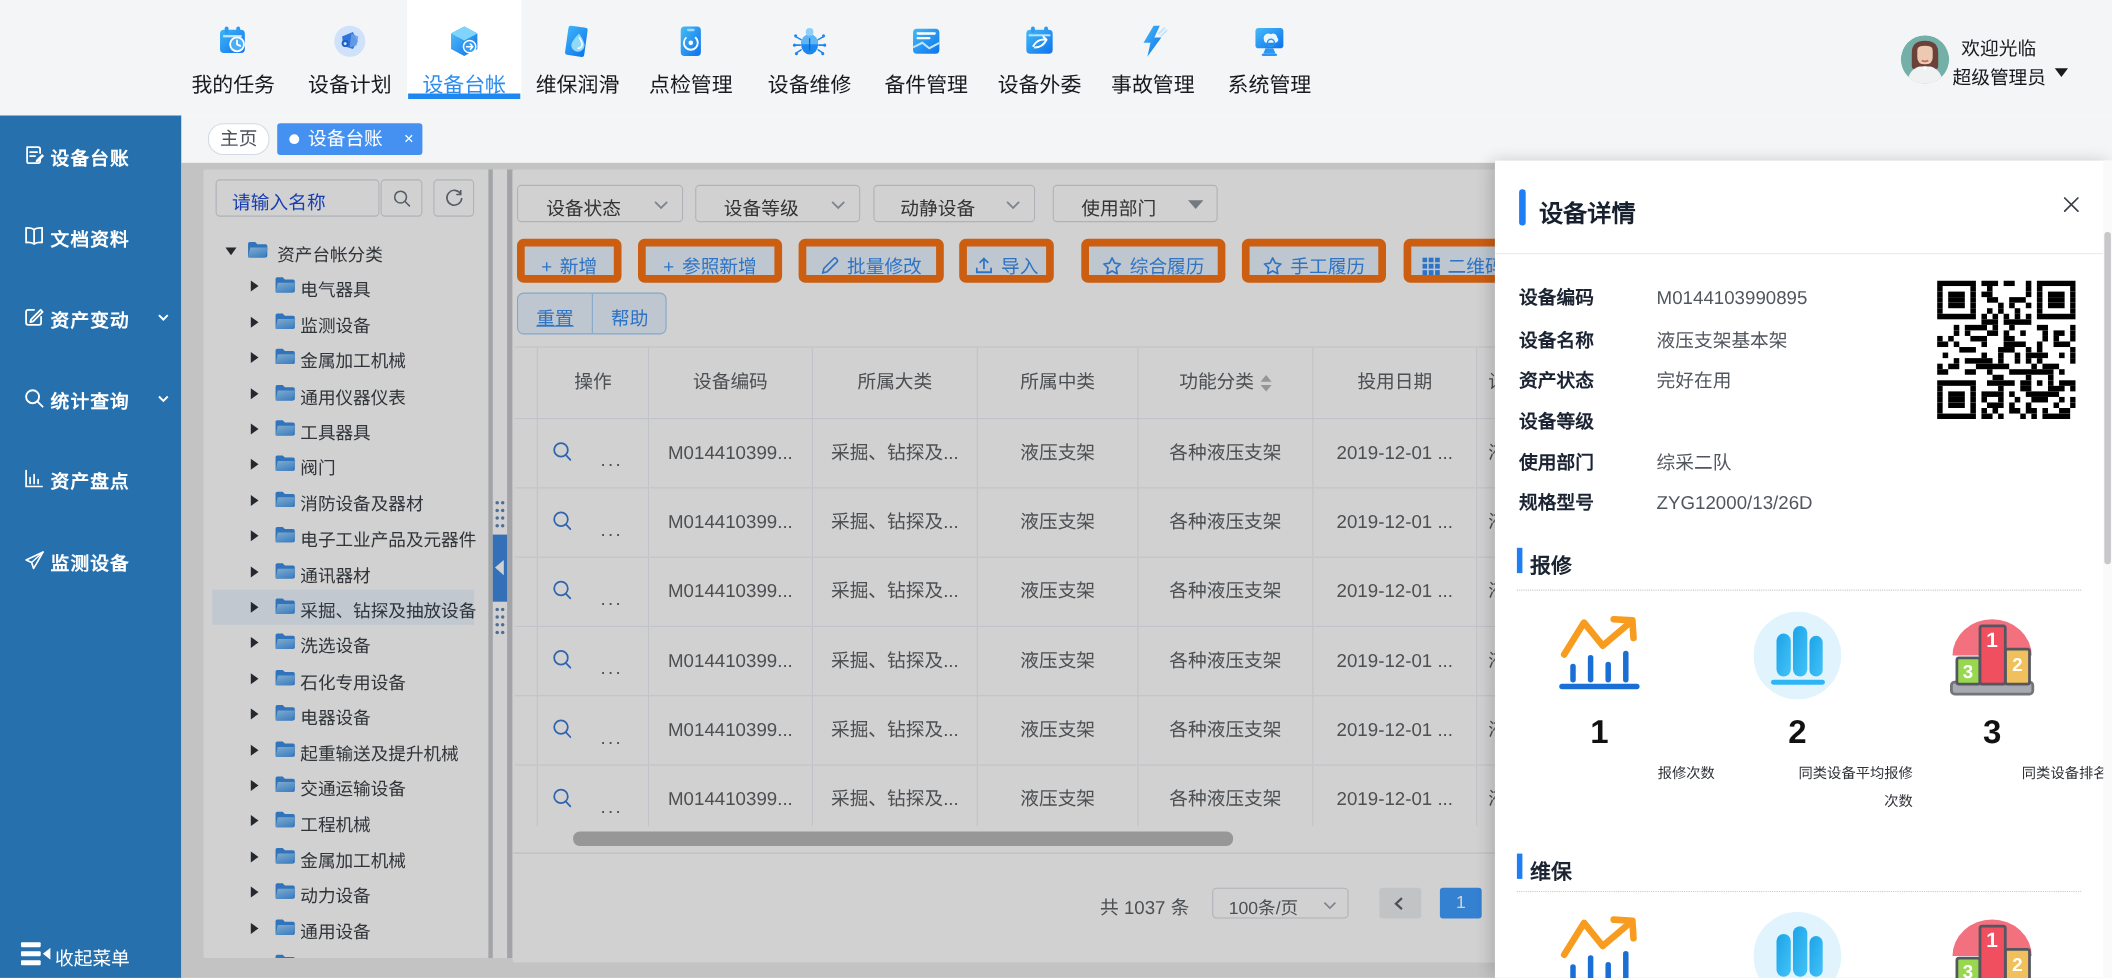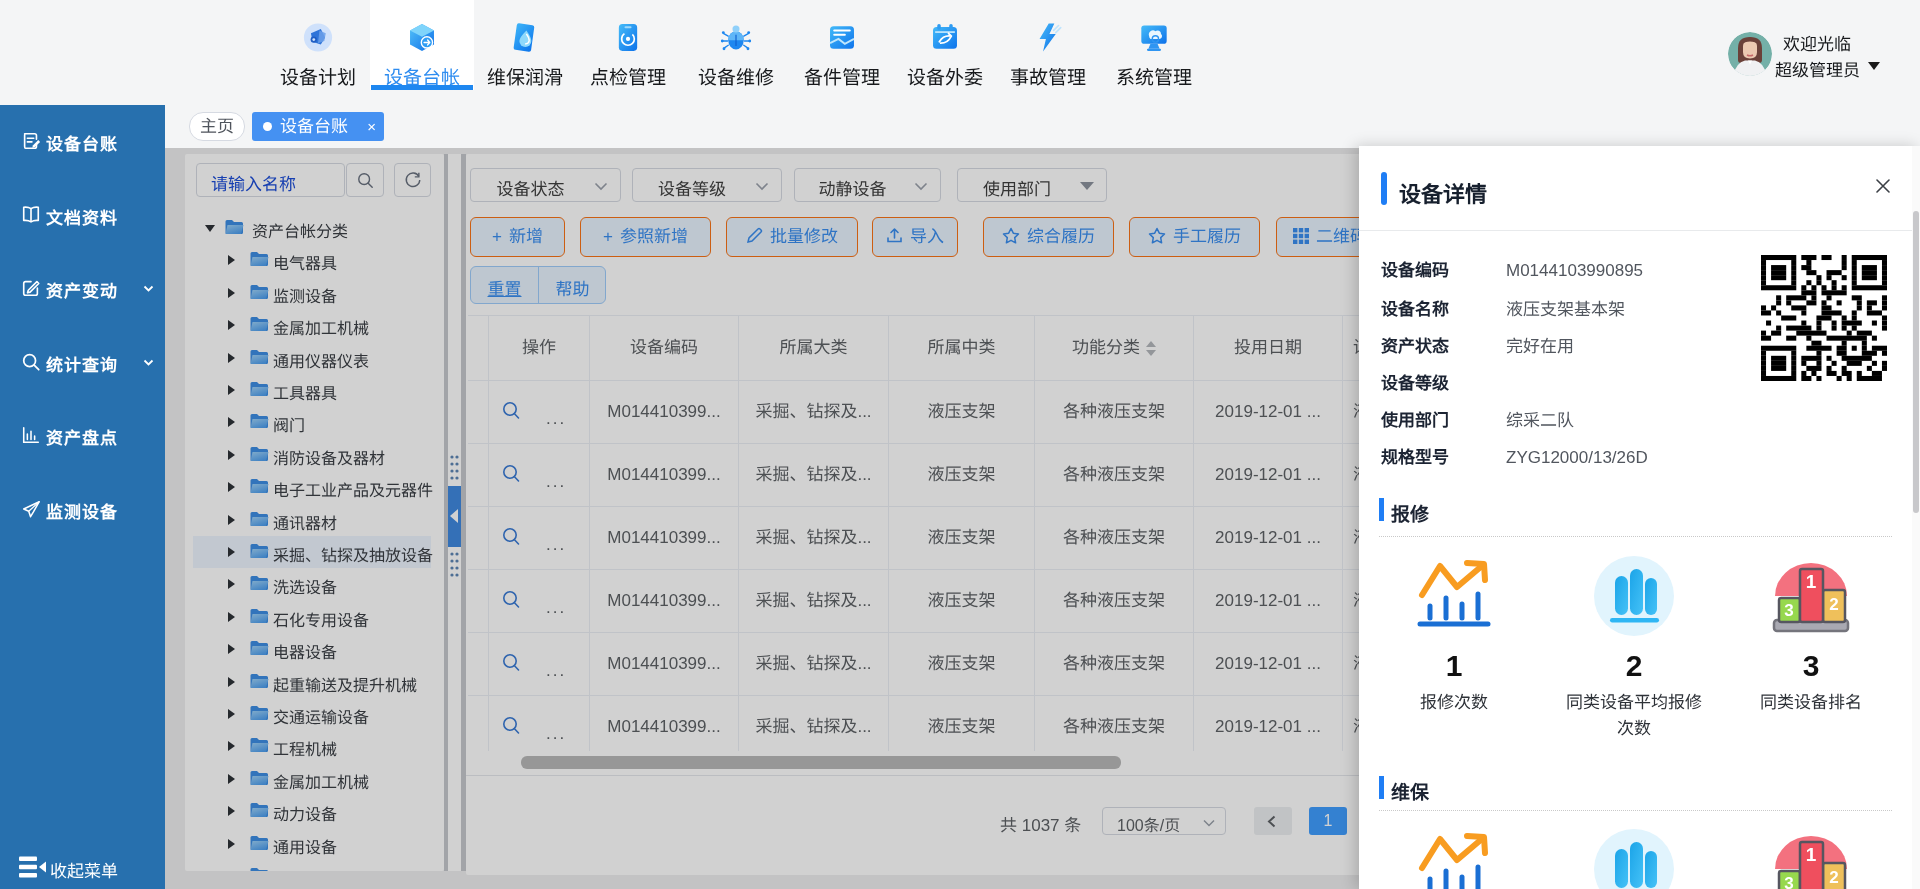--- a/index.html
+++ b/index.html
@@ -38,39 +38,56 @@
 #mask{position:absolute;left:0;top:0;width:1755px;height:741px;background:rgba(0,0,0,0.18);z-index:5;}
 
 .tsearch{position:absolute;top:9px;height:34px;border:1px solid #d6dae2;border-radius:4px;background:#fff;}
 .tree-row{position:absolute;left:8px;width:238px;height:32px;font-size:16px;color:#3c4046;}
 .tree-row .caret{position:absolute;top:10px;width:0;height:0;}
 .tree-row .folder{position:absolute;top:7px;width:19px;height:16px;}
 .tree-row .ttext{position:absolute;top:6px;white-space:nowrap;}
 
 .dd{position:absolute;top:14px;height:34px;border:1px solid #d6dae2;border-radius:4px;font-size:17px;color:#404040;}
 .dd .dtext{position:absolute;left:0;right:30px;top:6px;text-align:center;}
-.btn{position:absolute;top:63px;height:40px;border:1px solid #f97316;background:#e8f3fe;border-radius:6px;color:#3a8ef0;font-size:17px;text-align:center;}
+.btn{position:absolute;top:63px;height:40px;border:7px solid #f97316;background:#e8f3fe;border-radius:6px;color:#3a8ef0;font-size:17px;text-align:center;}
 .btn .bi{margin-right:7px;}
 
 .th,.td{position:absolute;border-right:1px solid #ebeef5;font-size:17px;color:#5e6266;text-align:center;}
 .th{font-weight:normal;}
 
 #drawer{position:absolute;left:1359px;top:146px;width:561px;height:743px;background:#fff;z-index:10;box-shadow:-4px 0 14px rgba(0,0,0,0.18);}
 .fieldrow{position:absolute;left:22px;font-size:17px;}
 .fieldrow .fl{display:inline-block;width:125px;font-weight:bold;color:#1c2433;}
 .fieldrow .fv{color:#51565e;}
 .sechead{position:absolute;left:20px;height:23px;}
 .sechead .bar{position:absolute;left:0;top:0;width:5px;height:23px;background:#1f7ef5;}
 .sechead .st{position:absolute;left:12px;top:1px;font-size:19px;font-weight:bold;color:#1c2433;white-space:nowrap;}
 .statnum{position:absolute;width:160px;text-align:center;font-size:30px;font-weight:bold;color:#111;}
-.statlab{position:absolute;width:210px;text-align:center;font-size:17px;color:#2e3238;line-height:26px;}
+.statlab{position:absolute;width:210px;text-align:right;font-size:13px;color:#2e3238;line-height:26px;}
 </style>
 </head>
 <body>
 <div id="header">
+  <div class="nav-item" style="left:160px">
+    <svg class="nicon" viewBox="0 0 44 44">
+        <defs>
+          <linearGradient id="g1" x1="0" y1="0" x2="1" y2="1">
+            <stop offset="0" stop-color="#3fb6f7"></stop>
+            <stop offset="1" stop-color="#0f74ee"></stop>
+          </linearGradient>
+        </defs>
+      <rect x="5" y="7" width="32" height="30" rx="5" fill="url(#g1)"></rect>
+      <rect x="11" y="3" width="5" height="9" rx="2.4" fill="#2e9bf2"></rect>
+        <rect x="26" y="3" width="5" height="9" rx="2.4" fill="#2e9bf2"></rect>
+      <rect x="9" y="14" width="24" height="3" fill="#bfe3fd"></rect>
+      <circle cx="27" cy="26" r="9" fill="#49aef8" stroke="#fff" stroke-width="2.4"></circle>
+      <path d="M27 21 L27 26 L31 28" stroke="#fff" stroke-width="2.4" fill="none" stroke-linecap="round"></path>
+    </svg>
+      <div class="nlabel">我的任务</div>
+  </div>
   <div class="nav-item" style="left:266px">
     <svg class="nicon" viewBox="0 0 44 44">
       <circle cx="22" cy="22" r="20" fill="#cfe1fb"></circle>
       <path d="M12 16 L26 10 L32 22 L26 32 L14 28 Z" fill="#2f74d8"></path>
       <path d="M24 12 L33 16 L31 27 L22 30 Z" fill="#6ba0ea" opacity="0.85"></path>
       <circle cx="16" cy="25" r="4.5" fill="#1f5ec4"></circle>
         <circle cx="16" cy="25" r="2" fill="#cfe1fb"></circle>
     </svg>
       <div class="nlabel">设备计划</div>
   </div>

